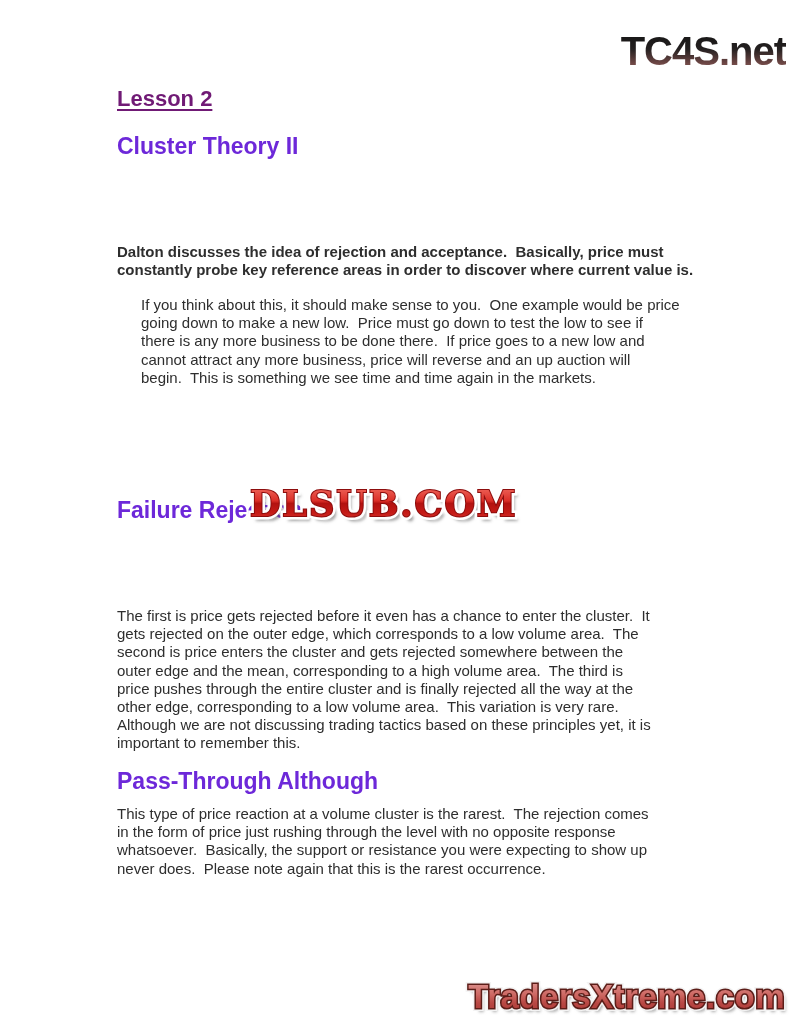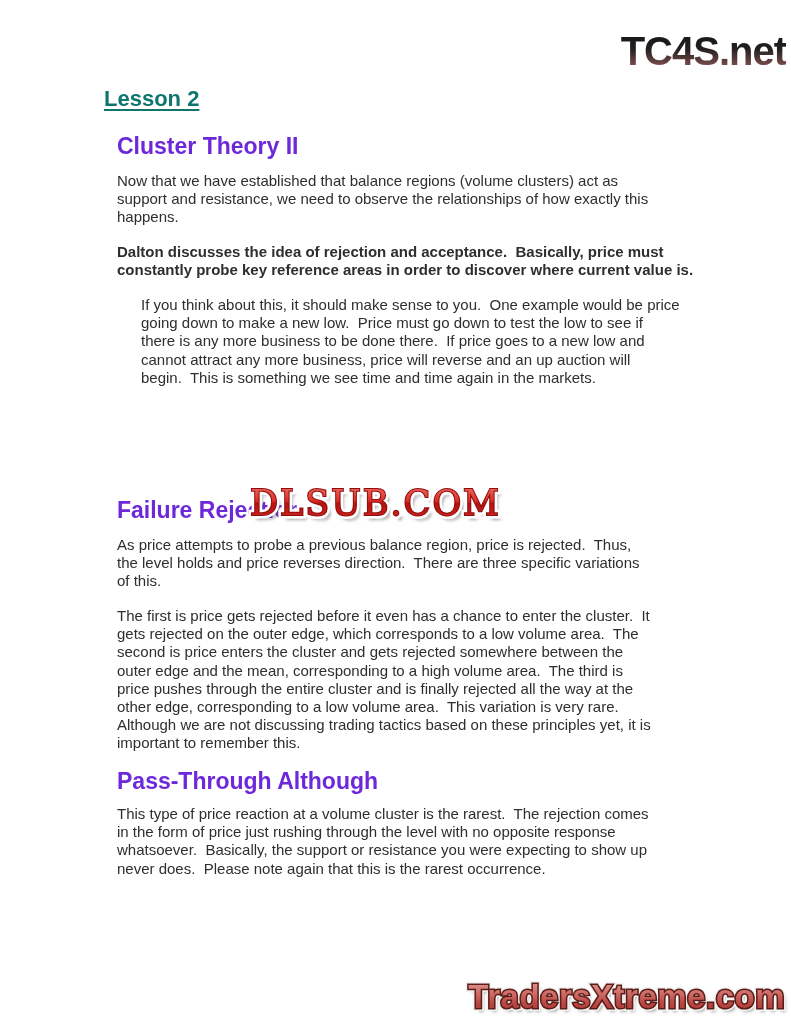--- a/index.html
+++ b/index.html
@@ -29,25 +29,25 @@
     background: linear-gradient(to bottom, #141414 0%, #242020 45%, #6c4644 80%, #916361 100%);
     -webkit-background-clip: text;
     background-clip: text;
     color: transparent;
     margin-top: 29px;
   }
 
   
   .doc-title {
     position: absolute;
-    left: 104px;
+    left: 117px;
     top: 86px;
     font-size: 22px;
     font-weight: bold;
-    color: #0f766e;
+    color: #701a75;
     text-decoration: underline;
     text-decoration-thickness: 2px;
     text-underline-offset: 3px;
     line-height: 1.2;
   }
   .doc-heading {
     position: absolute;
     left: 117px;
     font-size: 23px;
     font-weight: bold;
@@ -78,21 +78,21 @@
   }
   .layered .spacer {
     visibility: hidden;
     white-space: nowrap;
   }
 
   .watermark {
     left: 250px;
     top: 486px;
     font-family: "DejaVu Serif", serif;
-    font-weight: normal;
+    font-weight: bold;
     font-size: 35px;
     letter-spacing: 2px;
   }
   .watermark .outline {
     -webkit-text-stroke: 7px #ffffff;
     color: #ffffff;
     text-shadow: 4px 5px 3px rgba(90, 90, 90, 0.55);
   }
   .watermark .edge {
     -webkit-text-stroke: 2px #8d0d0d;
@@ -134,39 +134,33 @@
 <body>
 
 <div class="page">
 
   <div class="top-logo">TC4S.net</div>
 
   <div class="doc-title">Lesson 2</div>
 
   <div class="doc-heading" style="top:133px;">Cluster Theory II</div>
 
-  <div class="doc-para" style="top:172px;">Now that we have established that balance regions (volume clusters) act as
-support and resistance, we need to observe the relationships of how exactly this
-happens.</div>
 
   <div class="doc-para" style="top:243px;font-weight:bold;">Dalton discusses the idea of rejection and acceptance.  Basically, price must
 constantly probe key reference areas in order to discover where current value is.</div>
 
   <div class="doc-para" style="top:296px;margin-left:24px;">If you think about this, it should make sense to you.  One example would be price
 going down to make a new low.  Price must go down to test the low to see if
 there is any more business to be done there.  If price goes to a new low and
 cannot attract any more business, price will reverse and an up auction will
 begin.  This is something we see time and time again in the markets.</div>
 
 
   <div class="doc-heading" style="top:497px;">Failure Rejection</div>
 
-  <div class="doc-para" style="top:536px;">As price attempts to probe a previous balance region, price is rejected.  Thus,
-the level holds and price reverses direction.  There are three specific variations
-of this.</div>
 
   <div class="doc-para" style="top:607px;">The first is price gets rejected before it even has a chance to enter the cluster.  It
 gets rejected on the outer edge, which corresponds to a low volume area.  The
 second is price enters the cluster and gets rejected somewhere between the
 outer edge and the mean, corresponding to a high volume area.  The third is
 price pushes through the entire cluster and is finally rejected all the way at the
 other edge, corresponding to a low volume area.  This variation is very rare.
 Although we are not discussing trading tactics based on these principles yet, it is
 important to remember this.</div>
 

